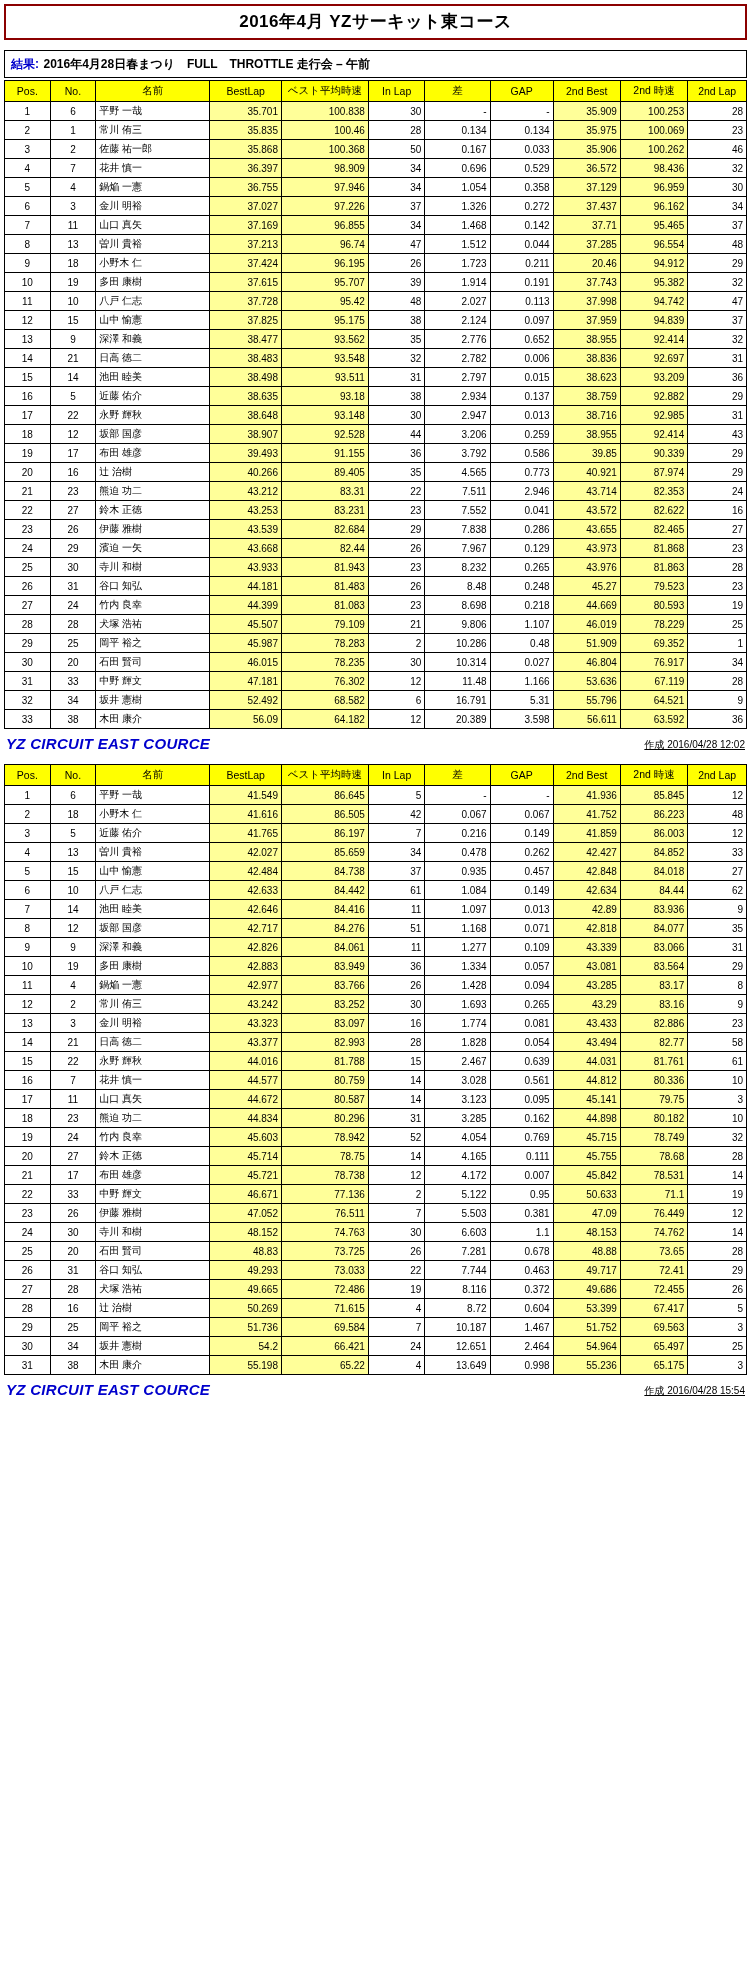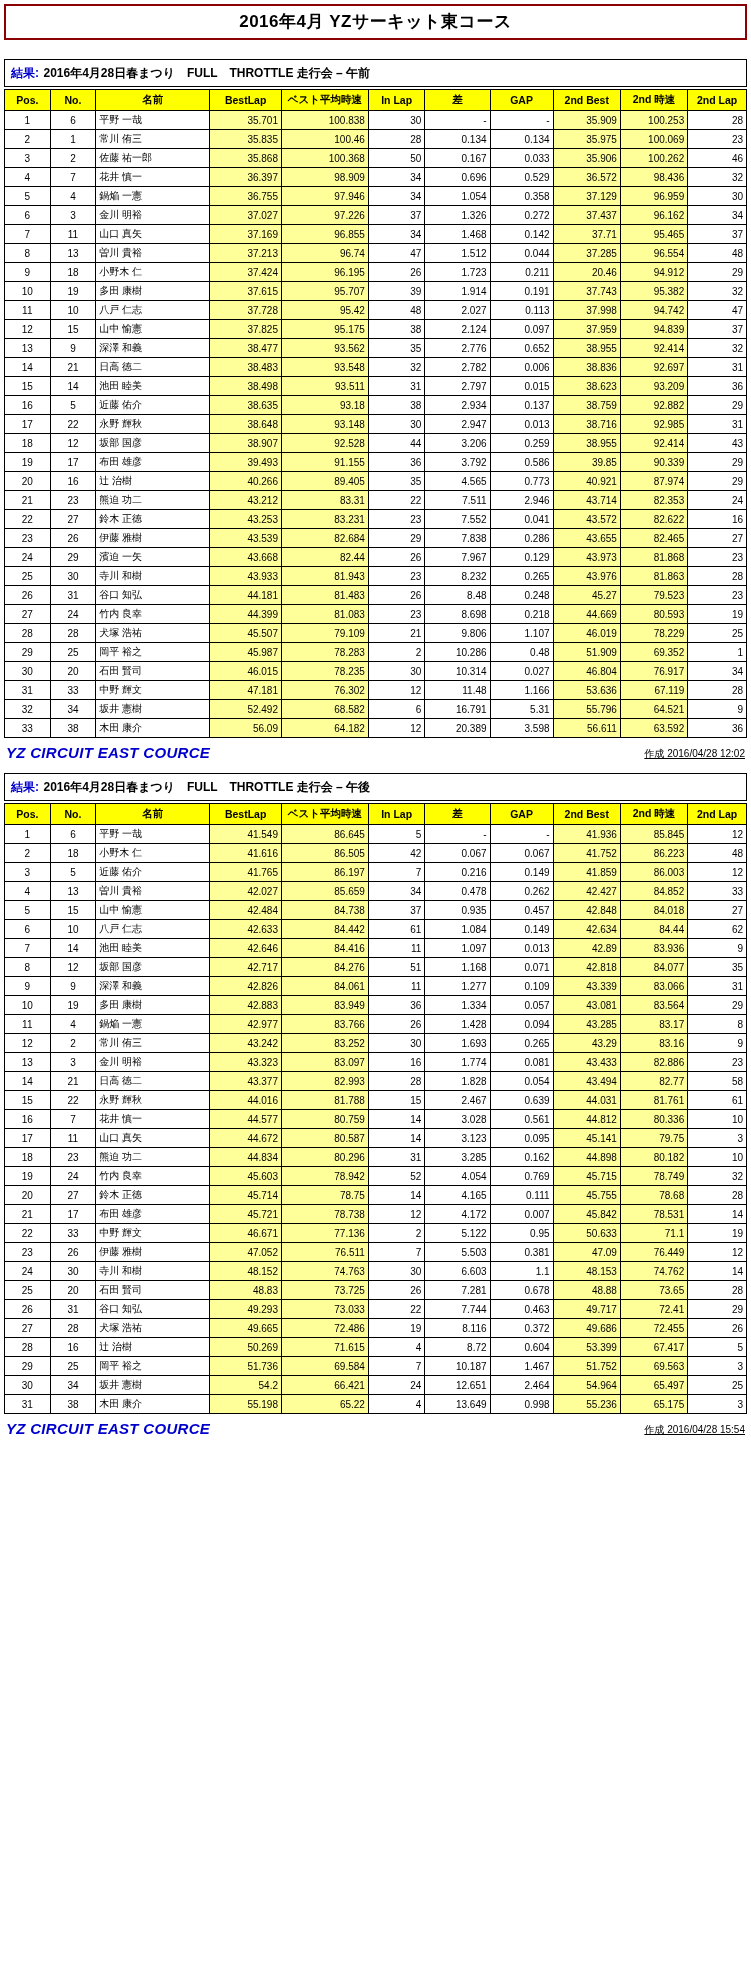--- a/index.html
+++ b/index.html
@@ -12,21 +12,21 @@
     color: #000000;
   }
   .page { width: 751px; padding: 4px 4px 0 4px; }
 
   
   .main-title-box {
     border: 2px solid #8b0000;
     background: #ffffff;
     text-align: center;
     padding: 4px 0 5px 0;
-    margin-bottom: 19px;
+    margin-bottom: 10px;
   }
   .main-title-box .txt {
     font-size: 17px;
     font-weight: bold;
     letter-spacing: 0.5px;
     color: #000000;
   }
 
   
   .result-bar {
@@ -55,21 +55,21 @@
   table.results th, table.results td {
     border: 1px solid #000000;
     font-size: 10px;
     height: 19px;
     padding: 0 3px;
     overflow: hidden;
     white-space: nowrap;
   }
   table.results thead th {
     background: #ffff00;
-    font-weight: bold;
+    font-weight: normal;
     text-align: center;
     font-size: 10.5px;
     height: 21px;
   }
   td.c { text-align: center; }
   td.l { text-align: left; }
   
   td.col-pos, td.col-no { background: #ffffff; }
   td.col-name { background: #ffffff; }
   td.col-best { background: #ffff99; text-align: right; }
@@ -565,24 +565,20 @@
           </tr>
         </tbody>
     </table>
     <div class="foot">
       <span class="brand">YZ CIRCUIT EAST COURCE</span>
       <span class="made">作成 2016/04/28 12:02</span>
     </div>
   </div>
 
   <div class="section">
-    <div class="result-bar">
-      <span class="label">結果:</span>
-      <span class="value">2016年4月28日春まつり　FULL　THROTTLE 走行会 – 午後</span>
-    </div>
     <table class="results">
       <thead>
         <tr>
           <th style="width:42px">Pos.</th>
           <th style="width:42px">No.</th>
           <th style="width:105px">名前</th>
           <th style="width:66px">BestLap</th>
           <th style="width:80px">ベスト平均時速</th>
           <th style="width:52px">In Lap</th>
           <th style="width:60px">差</th>

